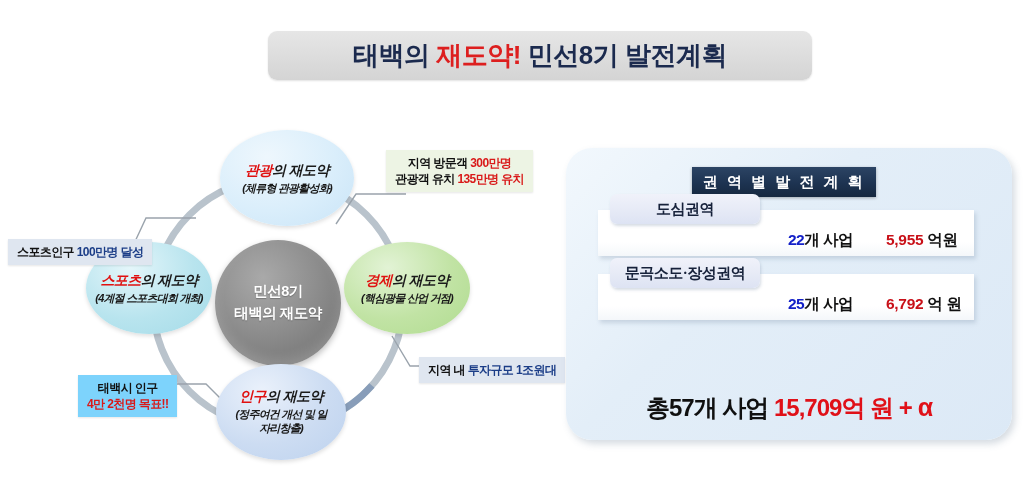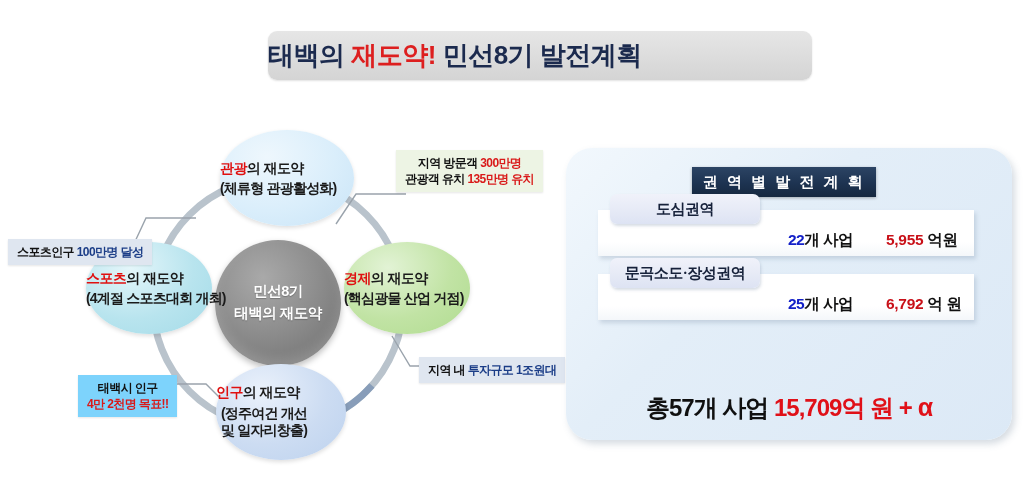--- a/index.html
+++ b/index.html
@@ -22,21 +22,21 @@
     position: absolute;
     left: 268px;
     top: 31px;
     width: 544px;
     height: 49px;
     border-radius: 9px;
     background: linear-gradient(180deg, #e6e6e6 0%, #dedede 45%, #d4d4d4 100%);
     box-shadow: 0 1px 2px rgba(0,0,0,0.12);
     display: flex;
     align-items: center;
-    justify-content: flex-start;
+    justify-content: center;
   }
   #title-text {
     font-size: 26px;
     font-weight: bold;
     letter-spacing: -0.5px;
     white-space: nowrap;
     color: #1b2a4e;
   }
   #title-text .hl { color: #dd1f1f; }
 
@@ -54,36 +54,37 @@
     top: 0;
     width: 555px;
     height: 360px;
   }
 
   .bubble {
     position: absolute;
     border-radius: 50%;
     display: flex;
     flex-direction: column;
-    align-items: flex-start;
+    align-items: center;
     justify-content: center;
     text-align: center;
     box-shadow: 0 2px 4px rgba(0,0,0,0.13);
     line-height: 1.15;
+    font-style: italic;
   }
   .bubble .b-main {
     font-size: 14px;
     font-weight: bold;
     color: #1a1a1a;
     white-space: nowrap;
     letter-spacing: -0.6px;
   }
   .bubble .b-main .hl { color: #e01010; }
   .bubble .b-sub {
-    font-size: 14px;
+    font-size: 11px;
     font-weight: bold;
     color: #1a1a1a;
     margin-top: 4px;
     letter-spacing: -0.8px;
     white-space: nowrap;
   }
   .bubble .b-sub.two-line { white-space: normal; line-height: 1.25; }
 
   #bubble-tourism {
     left: 220px; top: 10px;
@@ -141,21 +142,20 @@
     text-align: center;
     white-space: nowrap;
     box-shadow: 0 1px 2px rgba(0,0,0,0.10);
   }
   .callout .red  { color: #d91919; }
   .callout .navy { color: #1b3d87; }
 
   #callout-tourism {
     left: 386px; top: 30px;
     background: #edf4e4;
-    margin-left: 10px;
   }
   #callout-sports {
     left: 8px; top: 83px;
     background: #dfe6f0;
     margin-top: 36px;
   }
   #callout-economy {
     left: 419px; top: 237px;
     background: #dfe6f0;
     text-align: right;

